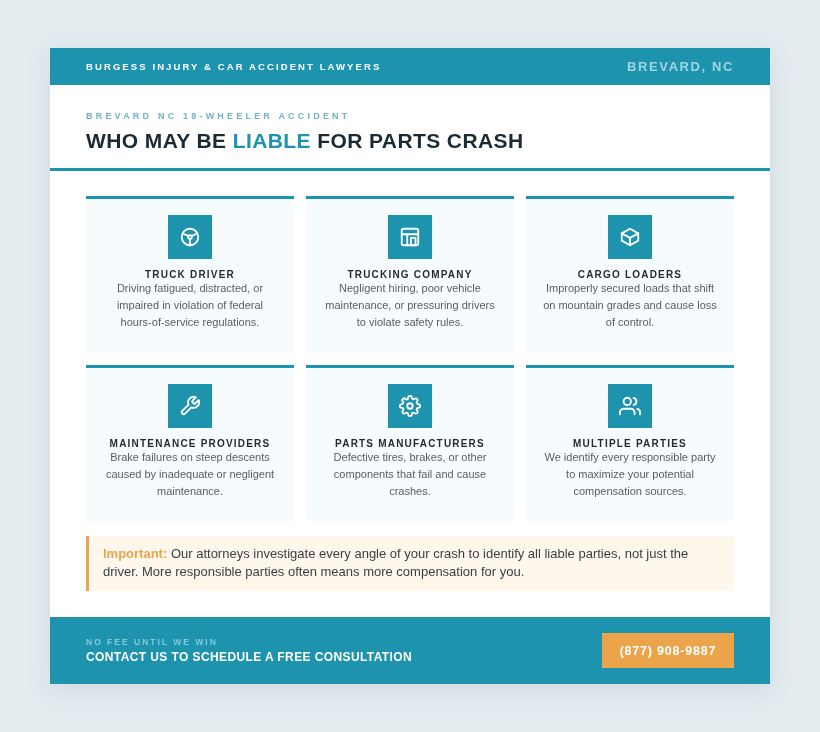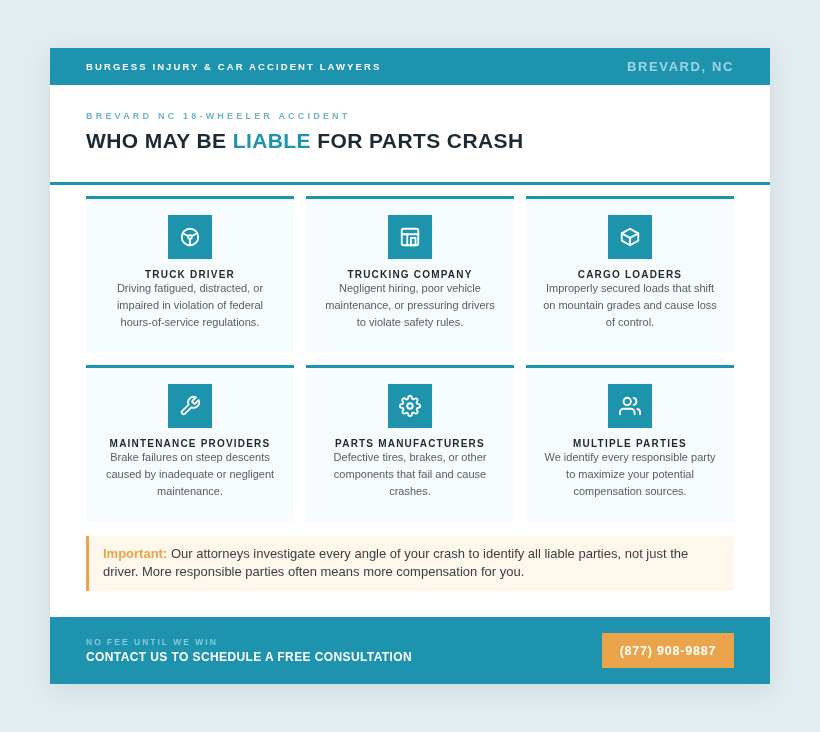--- a/index.html
+++ b/index.html
@@ -23,21 +23,21 @@
     display: flex; align-items: center; justify-content: space-between;
     padding: 0 36px;
   }
   .brand {
     color: #ffffff; font-weight: 700; font-size: 9.5px; letter-spacing: 2.1px;
   }
   .location {
     color: #9fd4e2; font-weight: 700; font-size: 13px; letter-spacing: 1.6px;
   }
   .hero {
-    height: 100px;
+    height: 86px;
     padding: 26px 36px 0 36px;
     border-bottom: 3px solid #1e93ad;
   }
   .eyebrow {
     color: #6fb3c4; font-weight: 700; font-size: 9px; letter-spacing: 3.2px;
   }
   .headline {
     margin-top: 8px;
     color: #1c2b33; font-weight: 700; font-size: 21px; letter-spacing: 0.4px;
   }

